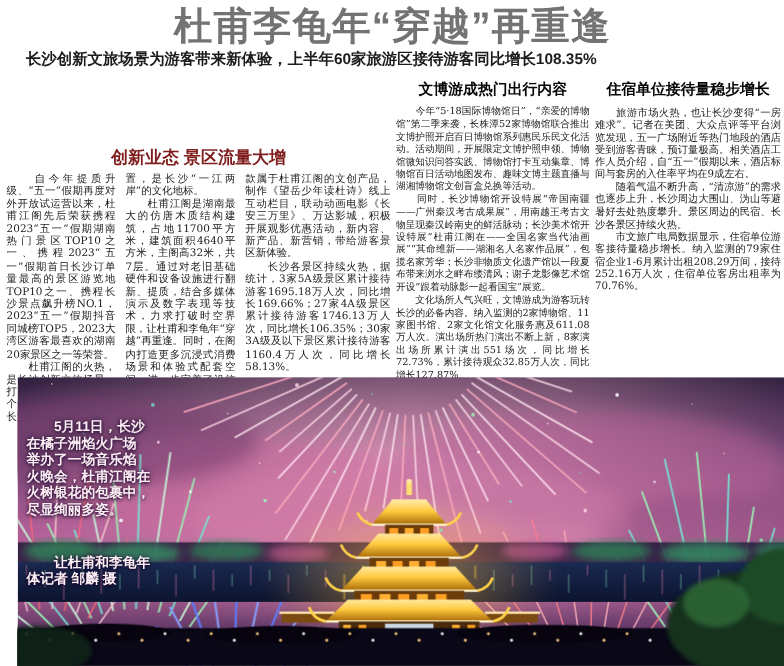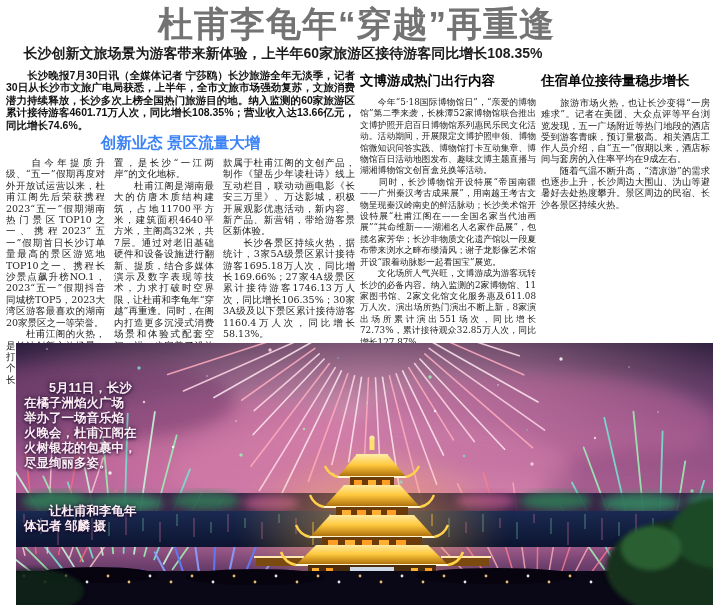--- a/index.html
+++ b/index.html
@@ -9,28 +9,28 @@
         font-family:"Liberation Sans","DejaVu Sans",sans-serif;font-weight:900;
         font-size:35px;line-height:40px;color:#737373;letter-spacing:1px;}
   .subtitle{position:absolute;top:45px;left:0;width:566px;text-align:center;
         font-family:"Liberation Sans","DejaVu Sans",sans-serif;font-weight:600;
         font-size:14px;color:#1c1c1c;}
   .lead{position:absolute;left:6px;top:69px;width:349px;margin:0;
         font-family:"Liberation Sans","DejaVu Sans",sans-serif;font-weight:bold;
         font-size:10.5px;line-height:12.4px;text-align:justify;white-space:pre-wrap;color:#111;}
   .sec-head-left{position:absolute;left:6px;top:133px;width:349px;margin:0;text-align:center;
         font-family:"Liberation Sans","DejaVu Sans",sans-serif;font-weight:900;
-        font-size:15.5px;color:#3b82f6;}
+        font-size:15.5px;color:#7f1d1d;}
   .cols{position:absolute;left:6px;top:157px;width:349px;display:flex;gap:9px;}
   .col{font-size:9.5px;line-height:11.4px;text-align:justify;white-space:pre-wrap;color:#1b1b1b;}
   .c1{width:99px;} .c2{width:100px;} .c3{width:132px;}
   .block{position:absolute;}
   .mid-block{left:360px;top:72px;width:176px;}
   .right-block{left:541px;top:72px;width:169px;}
-  .sec-head{margin:0 0 7px 0;text-align:left;
+  .sec-head{margin:0 0 7px 0;text-align:center;
         font-family:"Liberation Sans","DejaVu Sans",sans-serif;font-weight:900;
         font-size:13.5px;color:#050505;}
   .mid-block p,.right-block p{margin:0;text-align:justify;white-space:pre-wrap;color:#1b1b1b;}
   .mid-block p{font-size:8.8px;line-height:11.4px;}
   .right-block p{font-size:9.3px;line-height:11.3px;}
   .photo{position:absolute;left:16px;top:343px;width:713px;height:262px;margin:0;}
   .photo svg{display:block;}
   .caption{position:absolute;left:8px;top:8px;width:132px;margin:0;
         font-family:"Liberation Sans","DejaVu Sans",sans-serif;font-weight:bold;
         font-size:12.5px;line-height:15px;color:#fdeef4;white-space:pre-wrap;
@@ -38,21 +38,20 @@
   .byline{margin-top:3px;}
 </style>
 </head>
 <body>
 
 <div class="page">
 
   <h1 class="headline">杜甫李龟年“穿越”再重逢</h1>
   <div class="subtitle">长沙创新文旅场景为游客带来新体验，上半年60家旅游区接待游客同比增长108.35%</div>
 
-  <p class="lead">　　长沙晚报7月30日讯（全媒体记者 宁莎鸥）长沙旅游全年无淡季，记者30日从长沙市文旅广电局获悉，上半年，全市文旅市场强劲复苏，文旅消费潜力持续释放，长沙多次上榜全国热门旅游目的地。纳入监测的60家旅游区累计接待游客4601.71万人次，同比增长108.35%；营业收入达13.66亿元，同比增长74.6%。</p>
 
   <h2 class="sec-head-left">创新业态 景区流量大增</h2>
   <div class="cols">
     <div class="col c1">　　自今年提质升级、“五一”假期再度对外开放试运营以来，杜甫江阁先后荣获携程2023“五一”假期湖南热门景区TOP10之一、携程2023“五一”假期首日长沙订单量最高的景区游览地TOP10之一、携程长沙景点飙升榜NO.1，2023“五一”假期抖音同城榜TOP5，2023大湾区游客最喜欢的湖南20家景区之一等荣誉。
 　　杜甫江阁的火热，是长沙创新文旅场景、打造文旅品质高地的一个缩影。杜甫江阁位于长沙文脉的中心位</div>
     <div class="col c2">置，是长沙“一江两岸”的文化地标。
 　　杜甫江阁是湖南最大的仿唐木质结构建筑，占地11700平方米，建筑面积4640平方米，主阁高32米，共7层。通过对老旧基础硬件和设备设施进行翻新、提质，结合多媒体演示及数字表现等技术，力求打破时空界限，让杜甫和李龟年“穿越”再重逢。同时，在阁内打造更多沉浸式消费场景和体验式配套空间，进一步完善了设施配套和服务。景区还集合众多专业团队，设计、开发了数十</div>
     <div class="col c3">款属于杜甫江阁的文创产品，制作《望岳少年读杜诗》线上互动栏目，联动动画电影《长安三万里》、万达影城，积极开展观影优惠活动，新内容、新产品、新营销，带给游客景区新体验。
 　　长沙各景区持续火热，据统计，3家5A级景区累计接待游客1695.18万人次，同比增长169.66%；27家4A级景区累计接待游客1746.13万人次，同比增长106.35%；30家3A级及以下景区累计接待游客1160.4万人次，同比增长58.13%。</div>
   </div>
@@ -61,20 +60,21 @@
     <h2 class="sec-head">文博游成热门出行内容</h2>
     <p>　　今年“5·18国际博物馆日”，“亲爱的博物馆”第二季来袭，长株潭52家博物馆联合推出文博护照开启百日博物馆系列惠民乐民文化活动。活动期间，开展限定文博护照申领、博物馆微知识问答实践、博物馆打卡互动集章、博物馆百日活动地图发布、趣味文博主题直播与湖湘博物馆文创盲盒兑换等活动。</p>
     <p>　　同时，长沙博物馆开设特展“帝国南疆——广州秦汉考古成果展”，用南越王考古文物呈现秦汉岭南史的鲜活脉动；长沙美术馆开设特展“杜甫江阁在——全国名家当代油画展”“其命维新——湖湘名人名家作品展”，包揽名家芳华；长沙非物质文化遗产馆以一段夏布带来浏水之畔布缕清风；谢子龙影像艺术馆开设“跟着动脉影一起看国宝”展览。</p>
     <p>　　文化场所人气兴旺，文博游成为游客玩转长沙的必备内容。纳入监测的2家博物馆、11家图书馆、2家文化馆文化服务惠及611.08万人次。演出场所热门演出不断上新，8家演出场所累计演出551场次，同比增长72.73%，累计接待观众32.85万人次，同比增长127.87%。</p>
   </div>
 
   <div class="block right-block">
     <h2 class="sec-head">住宿单位接待量稳步增长</h2>
     <p>　　旅游市场火热，也让长沙变得“一房难求”。记者在美团、大众点评等平台浏览发现，五一广场附近等热门地段的酒店受到游客青睐，预订量极高。相关酒店工作人员介绍，自“五一”假期以来，酒店标间与套房的入住率平均在9成左右。</p>
     <p>　　随着气温不断升高，“清凉游”的需求也逐步上升，长沙周边大围山、沩山等避暑好去处热度攀升。景区周边的民宿、长沙各景区持续火热。</p>
+    <p>　　市文旅广电局数据显示，住宿单位游客接待量稳步增长。纳入监测的79家住宿企业1-6月累计出租208.29万间，接待252.16万人次，住宿单位客房出租率为70.76%。</p>
   </div>
 
   <figure class="photo">
     <svg width="713" height="262" viewBox="0 0 713 262">
       <defs>
         <linearGradient id="sky" x1="0" y1="0" x2="0" y2="1">
           <stop offset="0" stop-color="#1e1433"></stop>
             <stop offset=".28" stop-color="#5e3268"></stop>
           <stop offset=".52" stop-color="#a85590"></stop>
             <stop offset=".68" stop-color="#c56a9e"></stop>

